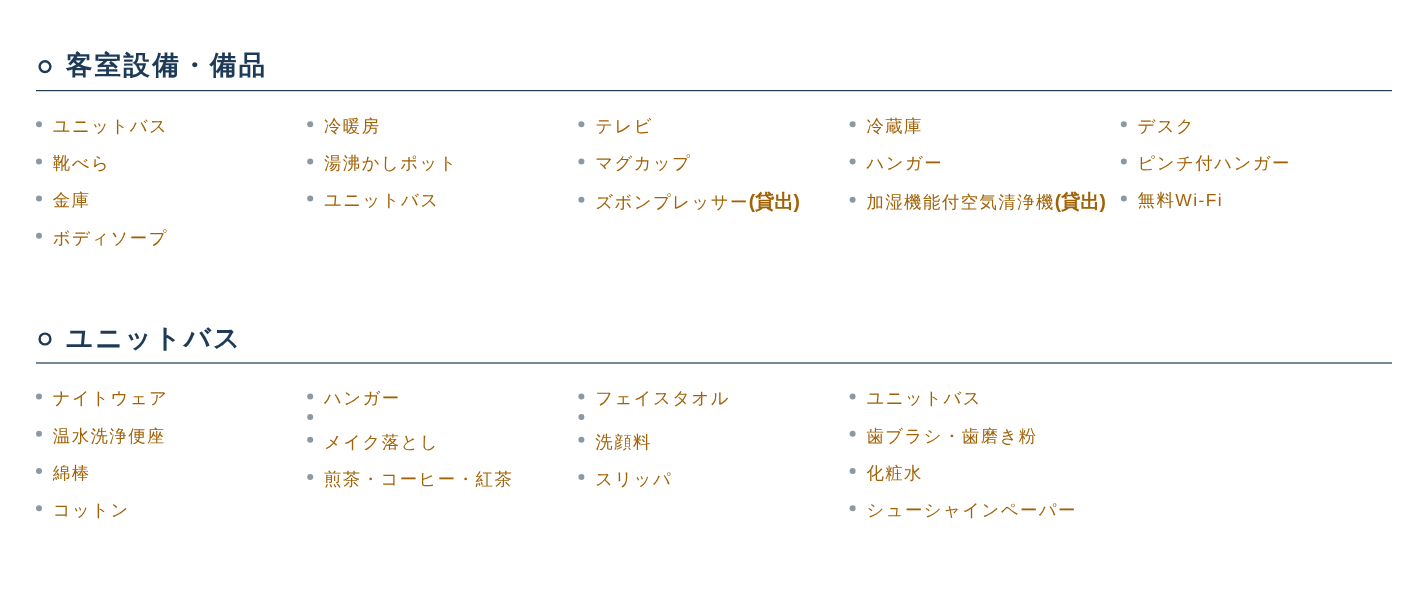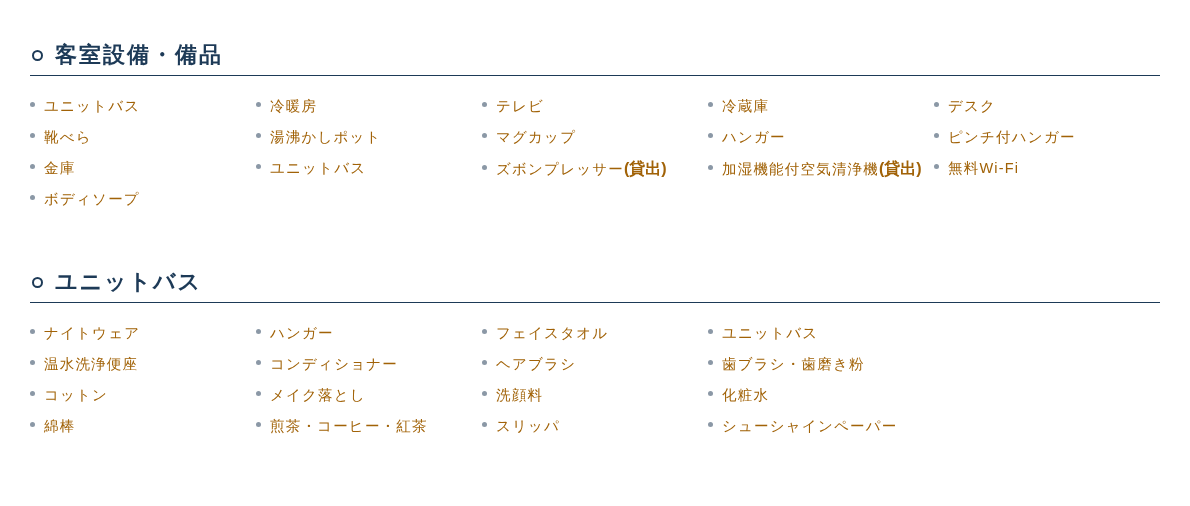--- a/index.html
+++ b/index.html
@@ -186,53 +186,51 @@
         <div class="item">
           <span class="bullet"></span>
           <span class="item-label">ナイトウェア</span>
         </div>
         <div class="item">
           <span class="bullet"></span>
           <span class="item-label">温水洗浄便座</span>
         </div>
         <div class="item">
           <span class="bullet"></span>
+          <span class="item-label">綿棒</span>
+        </div>
+        <div class="item">
+          <span class="bullet"></span>
           <span class="item-label">コットン</span>
         </div>
-        <div class="item">
-          <span class="bullet"></span>
-          <span class="item-label">綿棒</span>
-        </div>
       </div>
       <div class="col">
         <div class="item">
           <span class="bullet"></span>
           <span class="item-label">ハンガー</span>
         </div>
         <div class="item">
           <span class="bullet"></span>
-          <span class="item-label">コンディショナー</span>
         </div>
         <div class="item">
           <span class="bullet"></span>
           <span class="item-label">メイク落とし</span>
         </div>
         <div class="item">
           <span class="bullet"></span>
           <span class="item-label">煎茶・コーヒー・紅茶</span>
         </div>
       </div>
       <div class="col">
         <div class="item">
           <span class="bullet"></span>
           <span class="item-label">フェイスタオル</span>
         </div>
         <div class="item">
           <span class="bullet"></span>
-          <span class="item-label">ヘアブラシ</span>
         </div>
         <div class="item">
           <span class="bullet"></span>
           <span class="item-label">洗顔料</span>
         </div>
         <div class="item">
           <span class="bullet"></span>
           <span class="item-label">スリッパ</span>
         </div>
       </div>

